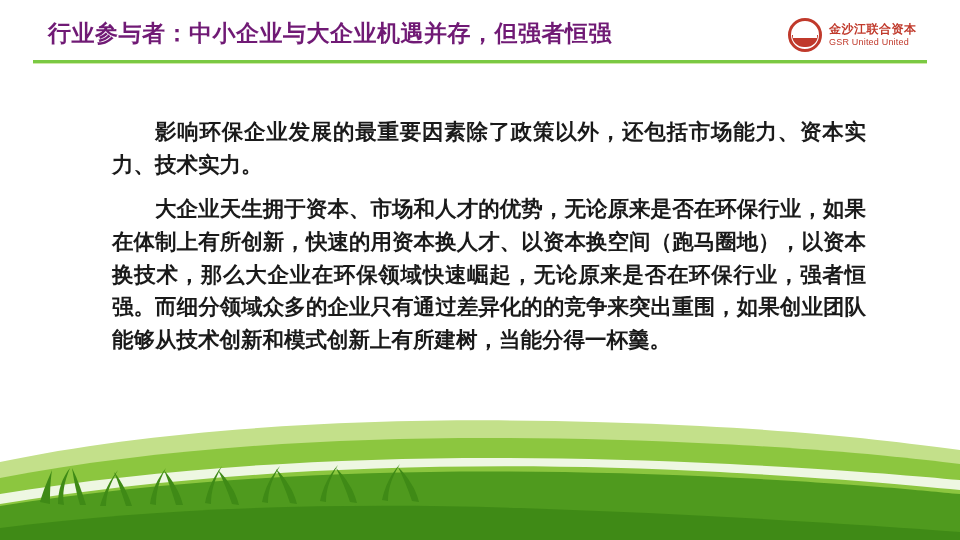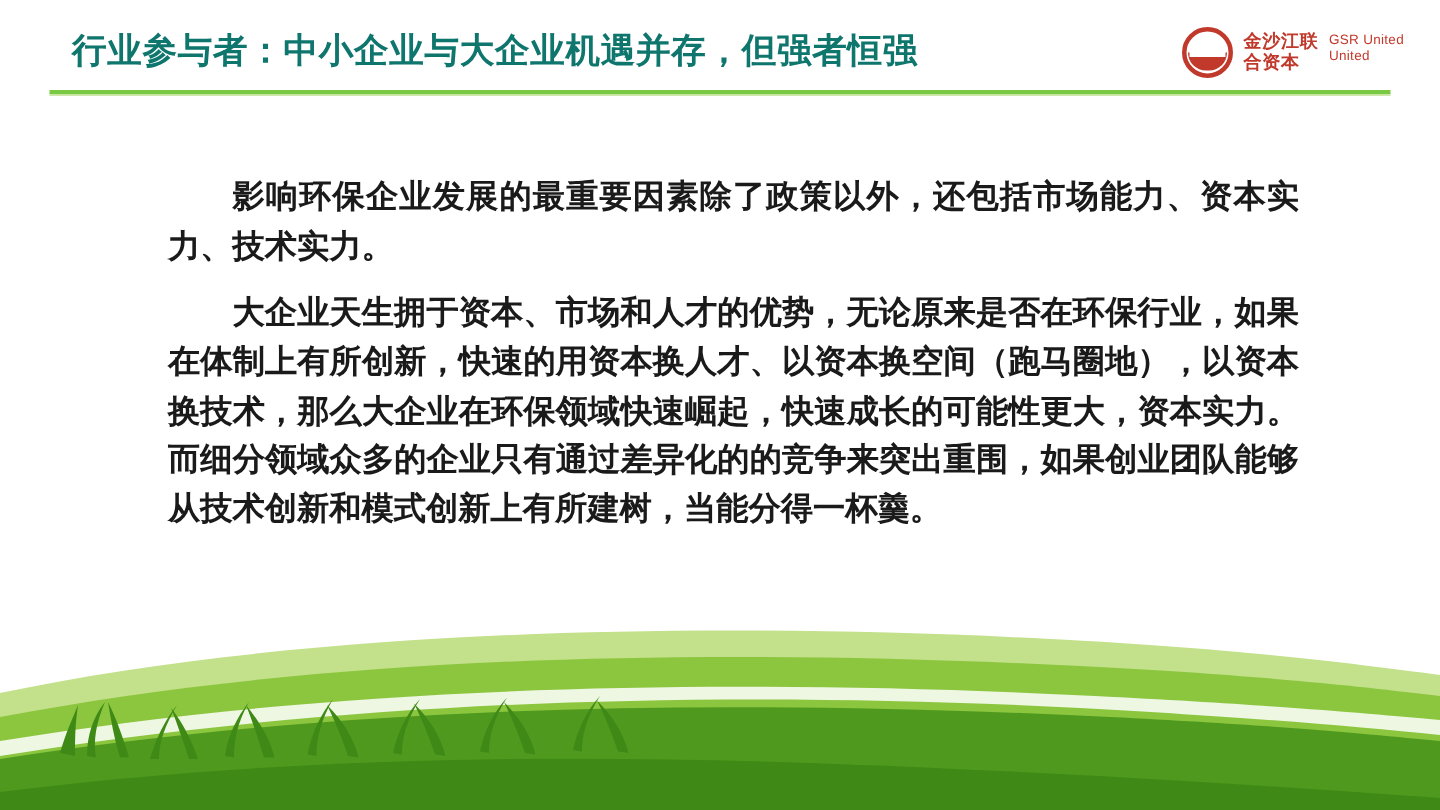--- a/index.html
+++ b/index.html
@@ -28,21 +28,21 @@
     top: 0;
     width: 960px;
     height: 68px;
   }
   .title {
     position: absolute;
     left: 48px;
     top: 18px;
     font-size: 23px;
     font-weight: bold;
-    color: #0f766e;
+    color: #701a75;
     letter-spacing: 0.5px;
     white-space: nowrap;
     font-family: "DejaVu Sans", "Liberation Sans", sans-serif;
   }
   .title-rule {
     position: absolute;
     left: 33px;
     top: 60px;
     width: 894px;
     height: 3px;
@@ -95,20 +95,21 @@
     position: absolute;
     left: 5px;
     top: 13px;
     width: 24px;
     height: 7px;
     background: #ffffff;
     border-radius: 50% 50% 0 0;
   }
   .logo-text {
     display: flex;
+    flex-direction: column;
     justify-content: center;
     line-height: 1.15;
   }
   .logo-cn {
     font-size: 12px;
     font-weight: bold;
     color: #c0392b;
     letter-spacing: 0.5px;
     font-family: "DejaVu Sans", "Liberation Sans", sans-serif;
   }
@@ -169,21 +170,21 @@
       </div>
       <div class="logo-text">
         <div class="logo-cn">金沙江联合资本</div>
         <div class="logo-en">GSR United United</div>
       </div>
     </div>
   </div>
 
   <div class="body-text">
     <p class="para">影响环保企业发展的最重要因素除了政策以外，还包括市场能力、资本实力、技术实力。</p>
-    <p class="para">大企业天生拥于资本、市场和人才的优势，无论原来是否在环保行业，如果在体制上有所创新，快速的用资本换人才、以资本换空间（跑马圈地），以资本换技术，那么大企业在环保领域快速崛起，快速成长的可能性更大，资本实力。而细分领域众多的企业只有通过差异化的的竞争来突出重围，如果创业团队能够从技术创新和模式创新上有所建树，当能分得一杯羹。</p>
+    <p class="para">大企业天生拥于资本、市场和人才的优势，无论原来是否在环保行业，如果在体制上有所创新，快速的用资本换人才、以资本换空间（跑马圈地），以资本换技术，那么大企业在环保领域快速崛起，无论原来是否在环保行业，强者恒强。而细分领域众多的企业只有通过差异化的的竞争来突出重围，如果创业团队能够从技术创新和模式创新上有所建树，当能分得一杯羹。</p>
   </div>
 
   <div class="bottom-band">
     <svg width="960" height="130" viewBox="0 0 960 130" xmlns="http://www.w3.org/2000/svg">
 
       <path d="M0,52 C180,14 430,2 700,16 C820,22 900,32 960,40 L960,130 L0,130 Z" fill="#c3e08a"></path>
 
       <path d="M0,68 C200,30 440,20 720,34 C840,40 910,48 960,54 L960,130 L0,130 Z" fill="#8cc63f"></path>
 
       <path d="M0,84 C210,50 450,40 730,54 C850,60 915,66 960,70 L960,80 C900,74 830,68 720,62 C450,48 210,60 0,94 Z" fill="#ffffff" opacity="0.85"></path>

